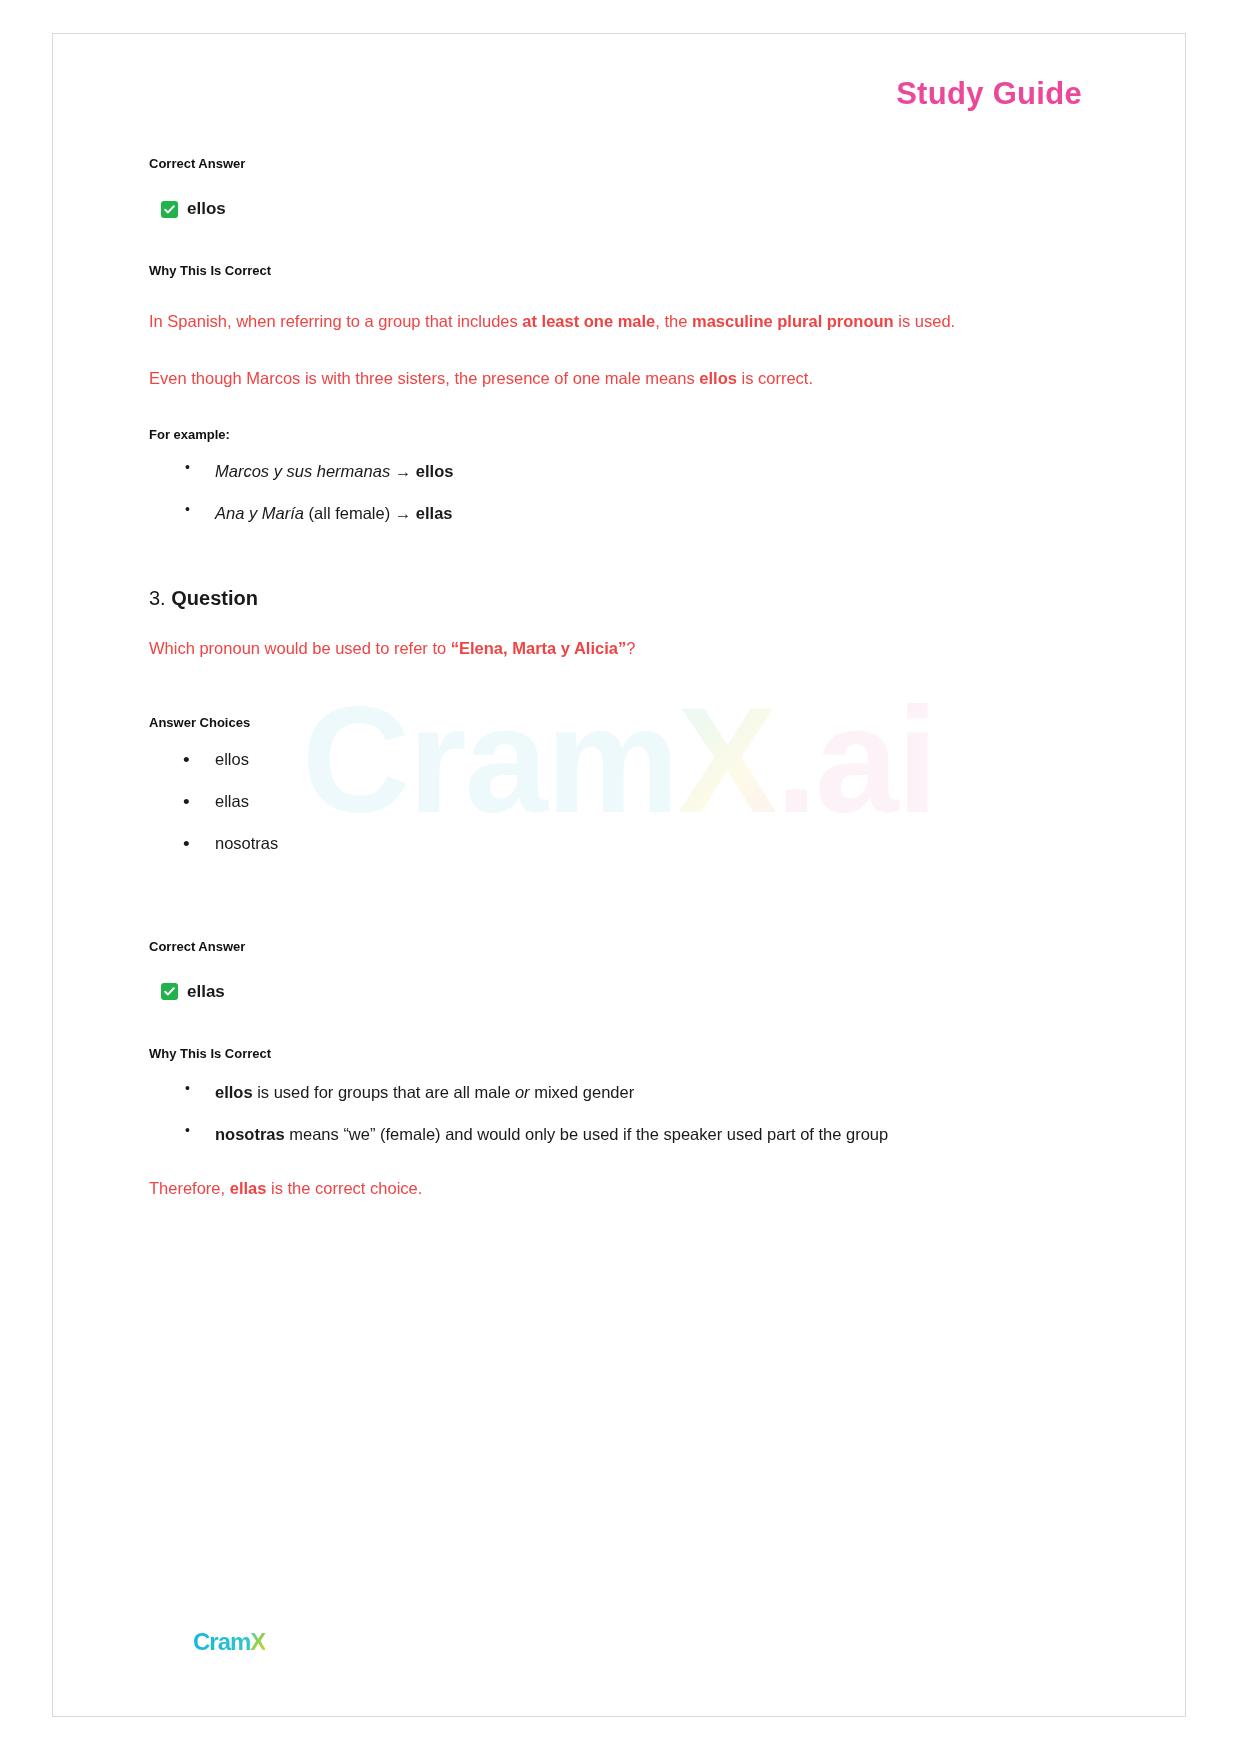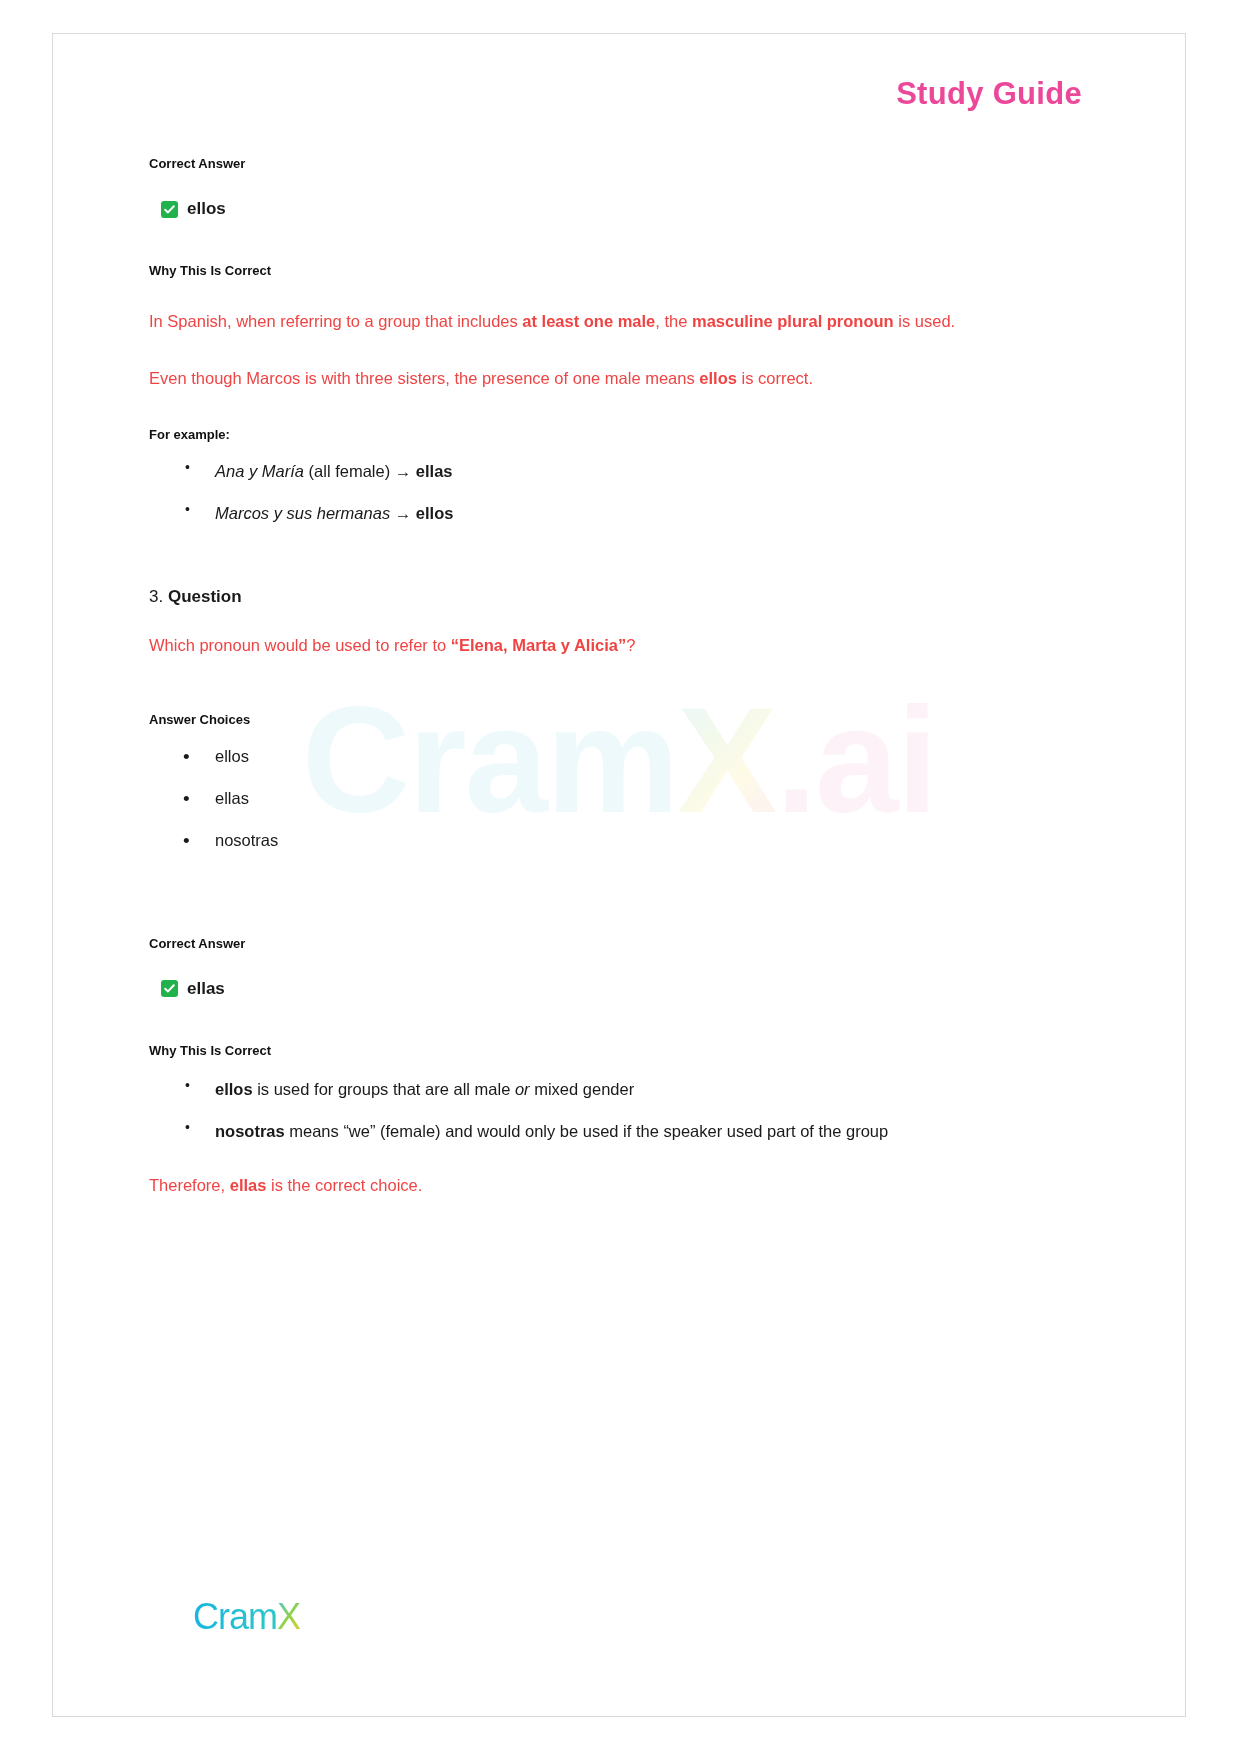--- a/index.html
+++ b/index.html
@@ -69,21 +69,21 @@
     line-height: 1.95;
     margin: 27px 0 0 0;
     color: #ef4444;
   }
   p.para.tight {
     line-height: 1.75;
   }
   b { font-weight: bold; }
   i { font-style: italic; }
   .q-number {
-    font-size: 17px;
+    font-size: 20px;
     margin: 60px 0 0 0;
   }
   .q-number b { font-weight: bold; }
   ul.dots, ul.dashes {
     margin: 14px 0 0 0;
     padding: 0;
     list-style: none;
   }
   ul.dots li, ul.dashes li {
     font-size: 16.5px;
@@ -127,23 +127,23 @@
   .wm-x {
     background: linear-gradient(135deg, #bfe9f7 0%, #d8f0c9 35%, #fdf3b8 60%, #f8cfe0 100%);
     -webkit-background-clip: text;
     background-clip: text;
     color: transparent;
   }
   .wm-ai { color: #f6dae8; }
   .footer-logo {
     position: absolute;
     left: 140px;
-    bottom: 78px;
-    font-size: 36px;
-    font-weight: normal;
+    bottom: 60px;
+    font-size: 24px;
+    font-weight: bold;
     letter-spacing: -1px;
     z-index: 3;
   }
   .fl-cram {
     background: linear-gradient(90deg, #17b6e0 0%, #2ec7c7 100%);
     -webkit-background-clip: text;
     background-clip: text;
     color: transparent;
   }
   .fl-x {
@@ -179,22 +179,22 @@
 
     <div class="heading">Why This Is Correct</div>
 
     <p class="para"><span>In Spanish, when referring to a group that includes </span><b>at least one male</b><span>, the </span><b>masculine plural pronoun</b><span> is used.</span></p>
 
     <p class="para tight"><span>Even though Marcos is with three sisters, the presence of one male means </span><b>ellos</b><span> is correct.</span></p>
 
     <div class="heading" style="margin-top:34px">For example:</div>
 
     <ul class="dashes">
+      <li><i>Marcos y sus hermanas</i><span> → </span><b>ellos</b></li>
       <li><i>Ana y María</i><span> (all female)</span><span> → </span><b>ellas</b></li>
-      <li><i>Marcos y sus hermanas</i><span> → </span><b>ellos</b></li>
     </ul>
 
     <div class="q-number"><span>3. </span><b>Question</b></div>
 
     <p class="para tight" style="margin-top:24px"><span>Which pronoun would be used to refer to </span><b>“Elena, Marta y Alicia”</b><span>?</span></p>
 
     <div class="heading" style="margin-top:52px">Answer Choices</div>
 
     <ul class="dots choices-list">
       <li>ellos</li>

